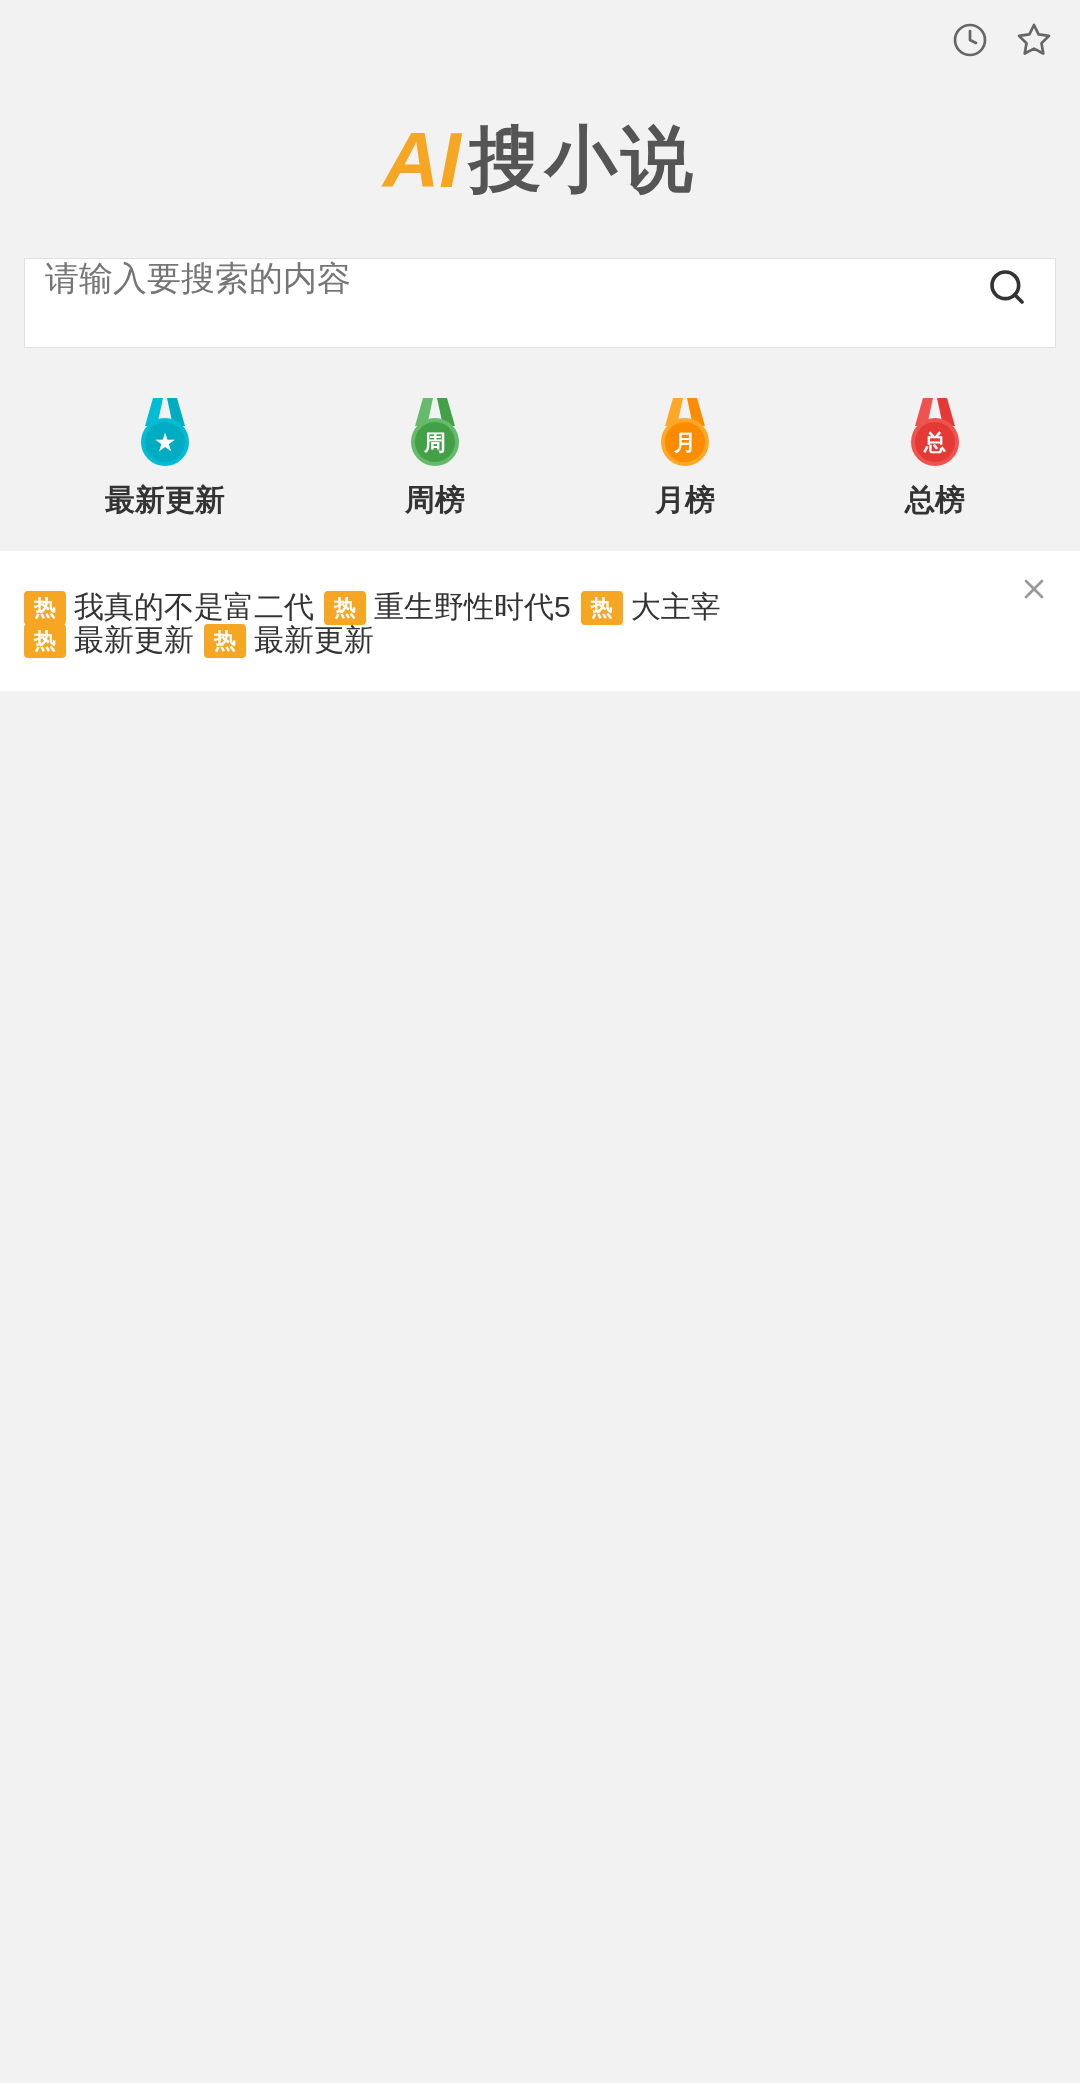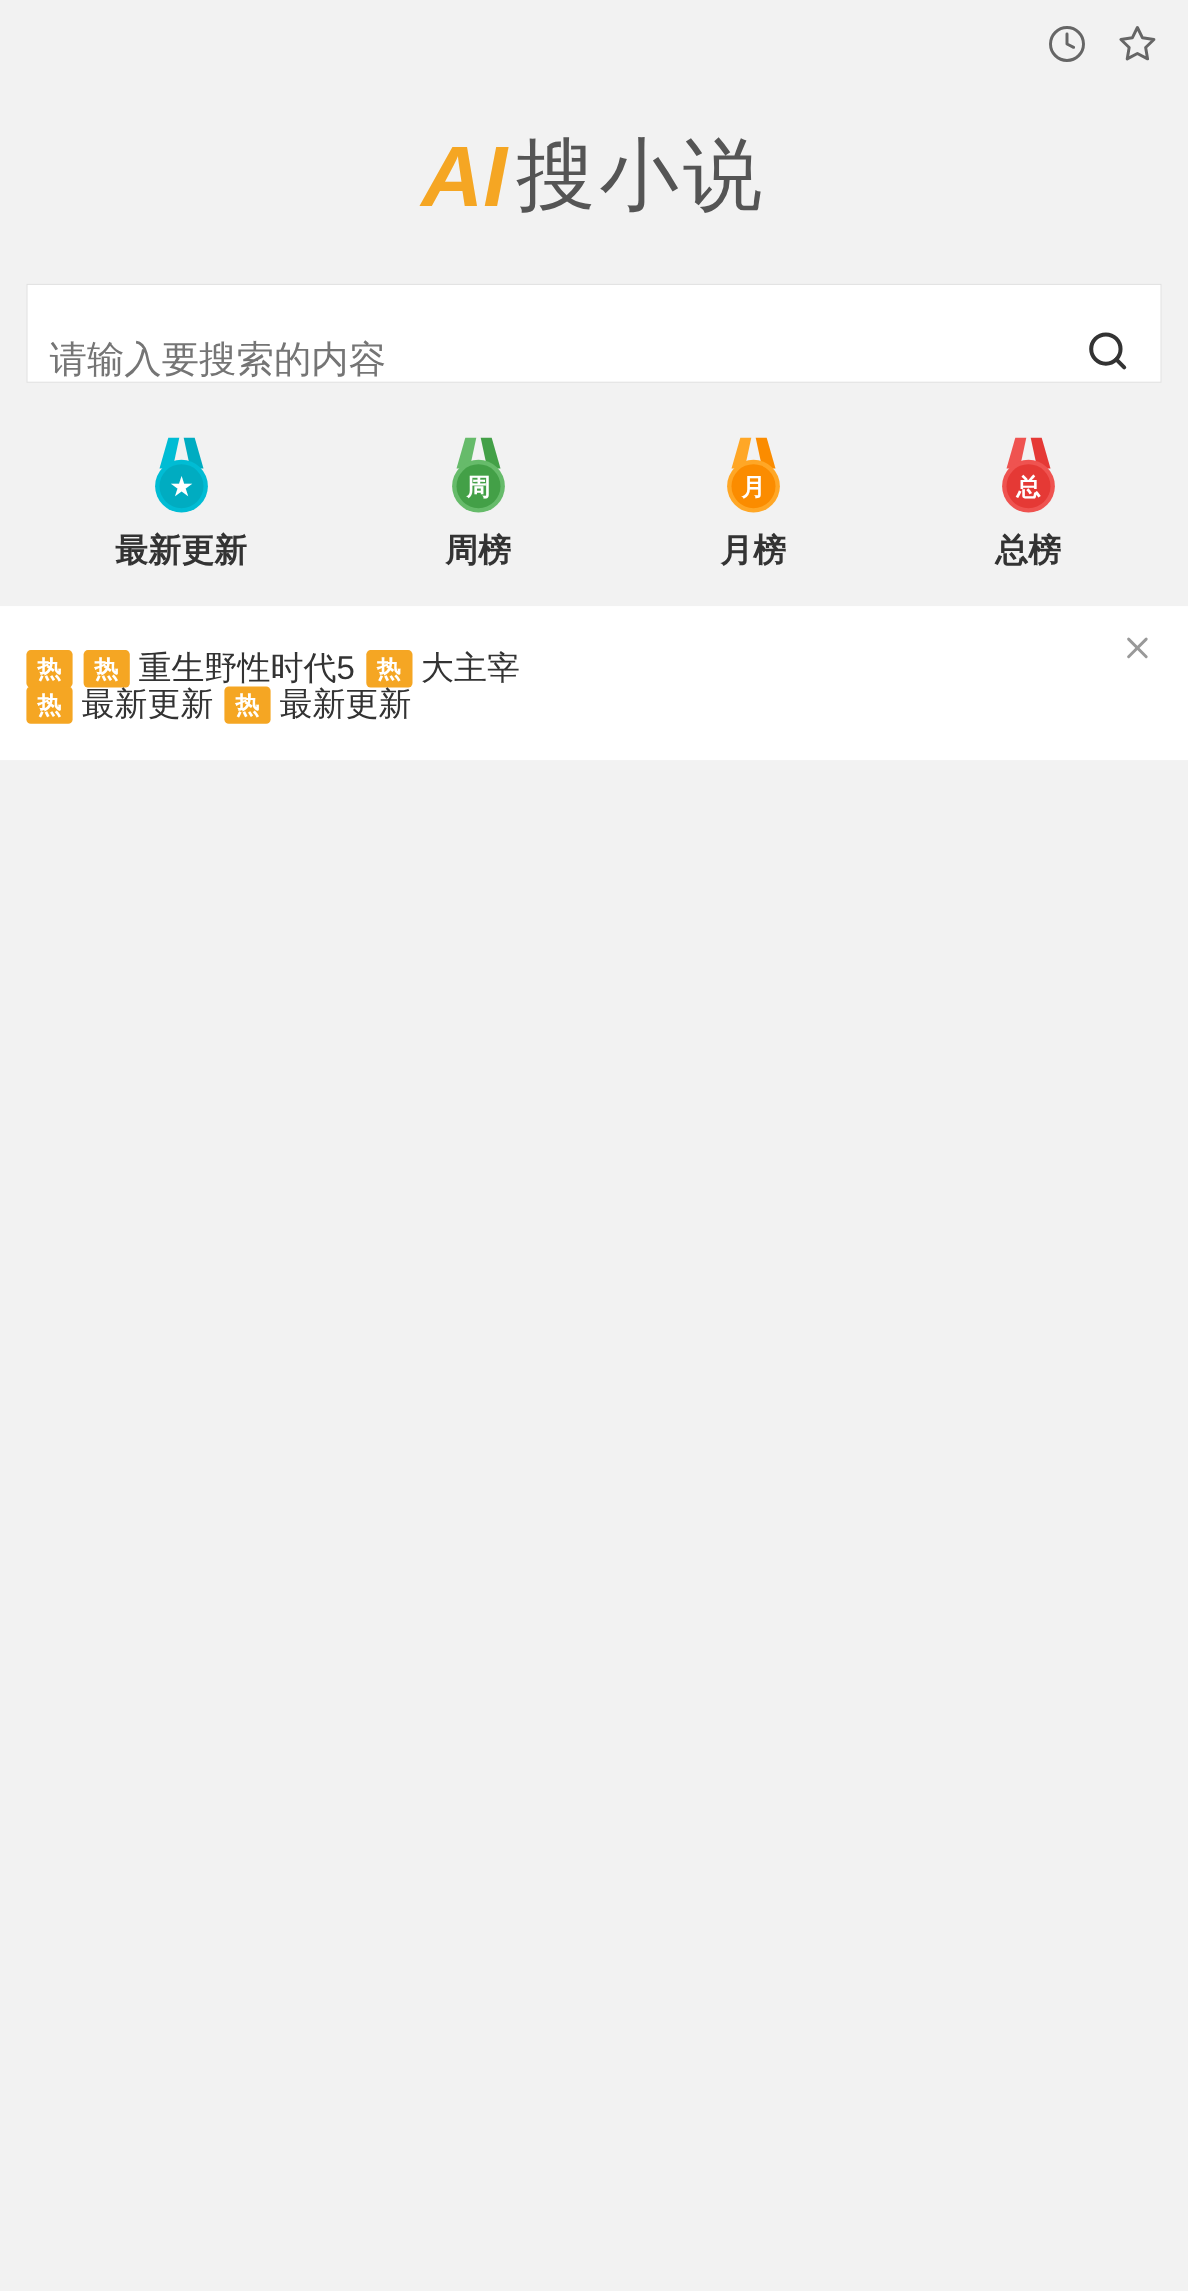--- a/index.html
+++ b/index.html
@@ -48,42 +48,42 @@
     .logo-area {
       display: flex;
       justify-content: center;
       align-items: center;
       padding: 40px 20px 50px;
       background-color: #f2f2f2;
     }
 
     .logo-text {
       font-size: 72px;
-      font-weight: normal;
+      font-weight: bold;
       color: #555555;
       letter-spacing: 4px;
     }
 
     .logo-ai {
       color: #f5a623;
       font-size: 78px;
       font-weight: bold;
       margin-right: 8px;
       font-style: italic;
       text-align: center;
     }
 
     
     .search-container {
       margin: 0 24px 30px;
       background-color: #ffffff;
       border-radius: 0;
       border: 1px solid #e0e0e0;
       display: flex;
-      align-items: flex-end;
+      align-items: flex-start;
       padding: 0 20px;
       height: 90px;
     }
 
     .search-input {
       flex: 1;
       border: none;
       outline: none;
       font-size: 34px;
       color: #999999;
@@ -300,20 +300,21 @@
     <svg viewBox="0 0 24 24" fill="none" stroke="#999" stroke-width="2" stroke-linecap="round">
       <line x1="18" y1="6" x2="6" y2="18"></line>
       <line x1="6" y1="6" x2="18" y2="18"></line>
     </svg>
   </div>
 
   <div class="hot-searches">
 
     <div class="hot-item">
       <span class="hot-badge">热</span>
+      <span class="hot-title">我真的不是富二代</span>
     </div>
     <div class="hot-item">
       <span class="hot-badge">热</span>
       <span class="hot-title">重生野性时代5</span>
     </div>
     <div class="hot-item">
       <span class="hot-badge">热</span>
       <span class="hot-title">大主宰</span>
     </div>
 

